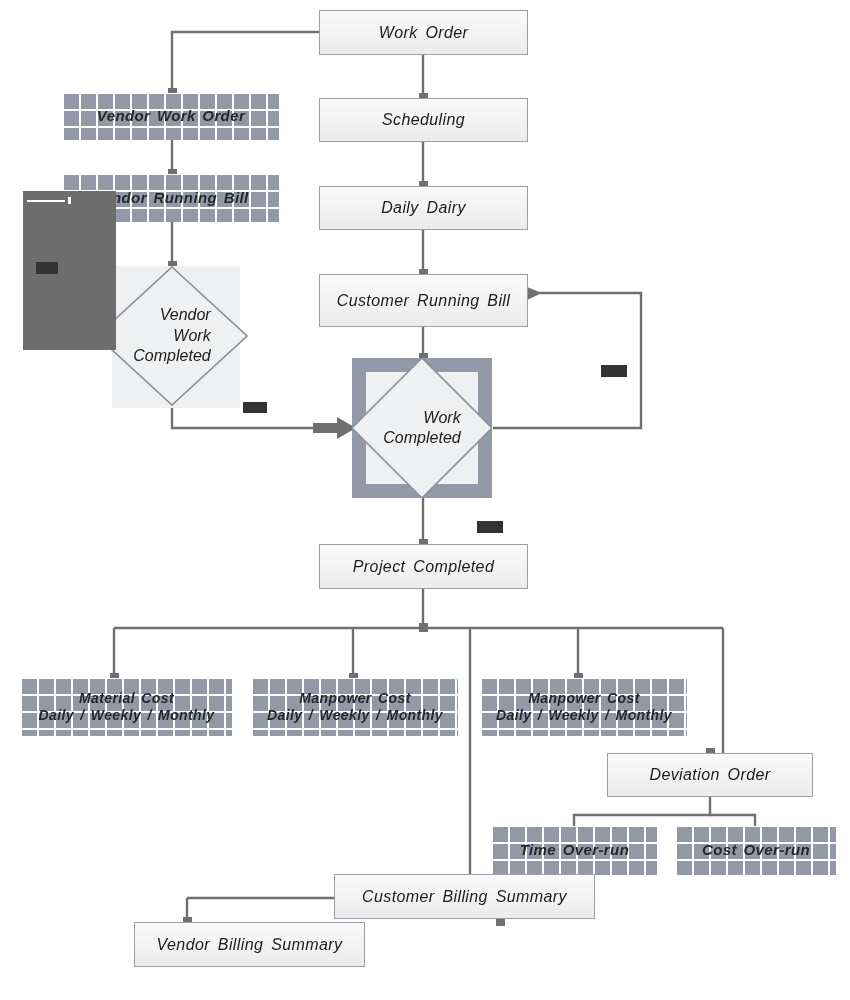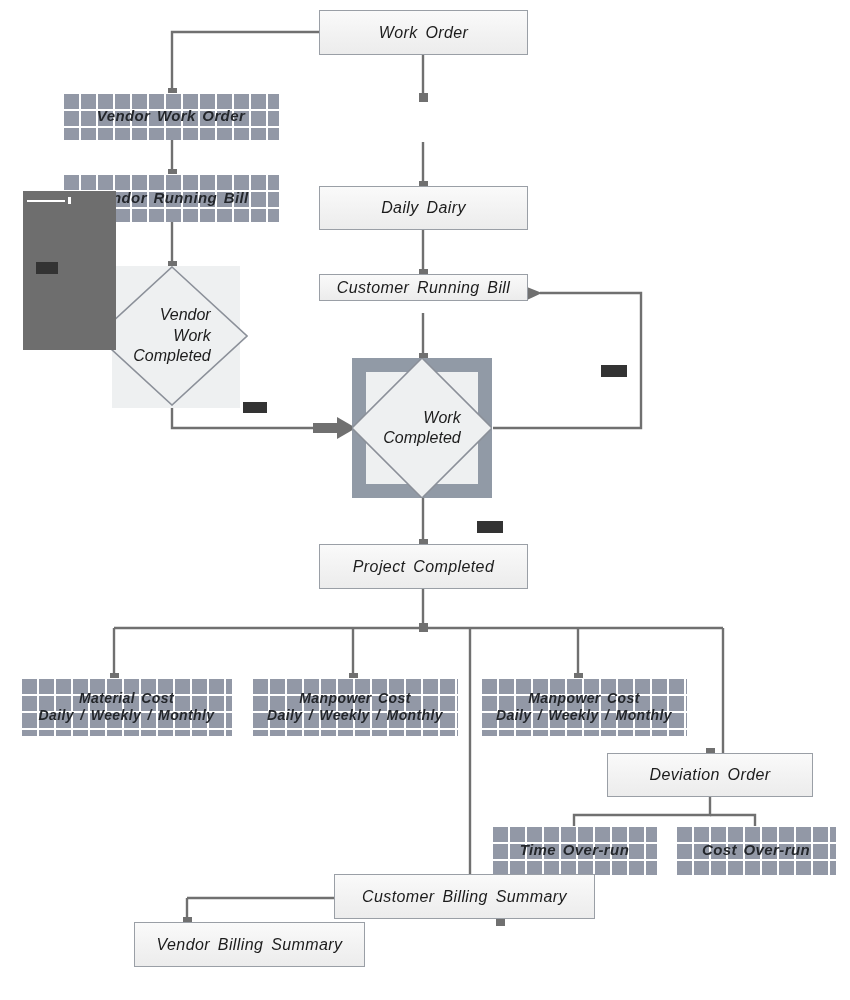--- a/index.html
+++ b/index.html
@@ -213,26 +213,29 @@
   <div class="handle" style="left:706px; top:748px;"></div>
   <div class="handle" style="left:570px; top:831px;"></div>
   <div class="handle" style="left:751px; top:831px;"></div>
   <div class="handle" style="left:183px; top:917px;"></div>
   <div class="handle" style="left:496px; top:917px;"></div>
 
   <div class="node plain" style="left:319px; top:10px; width:209px; height:45px;">
     <span>Work Order</span>
   </div>
 
+  <div class="node plain" style="left:319px; top:98px; width:209px; height:44px;">
+    <span>Scheduling</span>
+  </div>
 
   <div class="node plain" style="left:319px; top:186px; width:209px; height:44px;">
     <span>Daily Dairy</span>
   </div>
 
-  <div class="node plain" style="left:319px; top:274px; width:209px; height:27px;">
+  <div class="node plain" style="left:319px; top:274px; width:209px; height:53px;">
     <span>Customer Running Bill</span>
   </div>
 
   <div class="node hatch" style="left:63px; top:93px; width:216px; height:47px;text-align:center;">
     <span class="txt">Vendor Work Order</span>
   </div>
 
   <div class="node hatch" style="left:63px; top:174px; width:216px; height:48px;">
     <span class="txt">Vendor Running Bill</span>
   </div>

